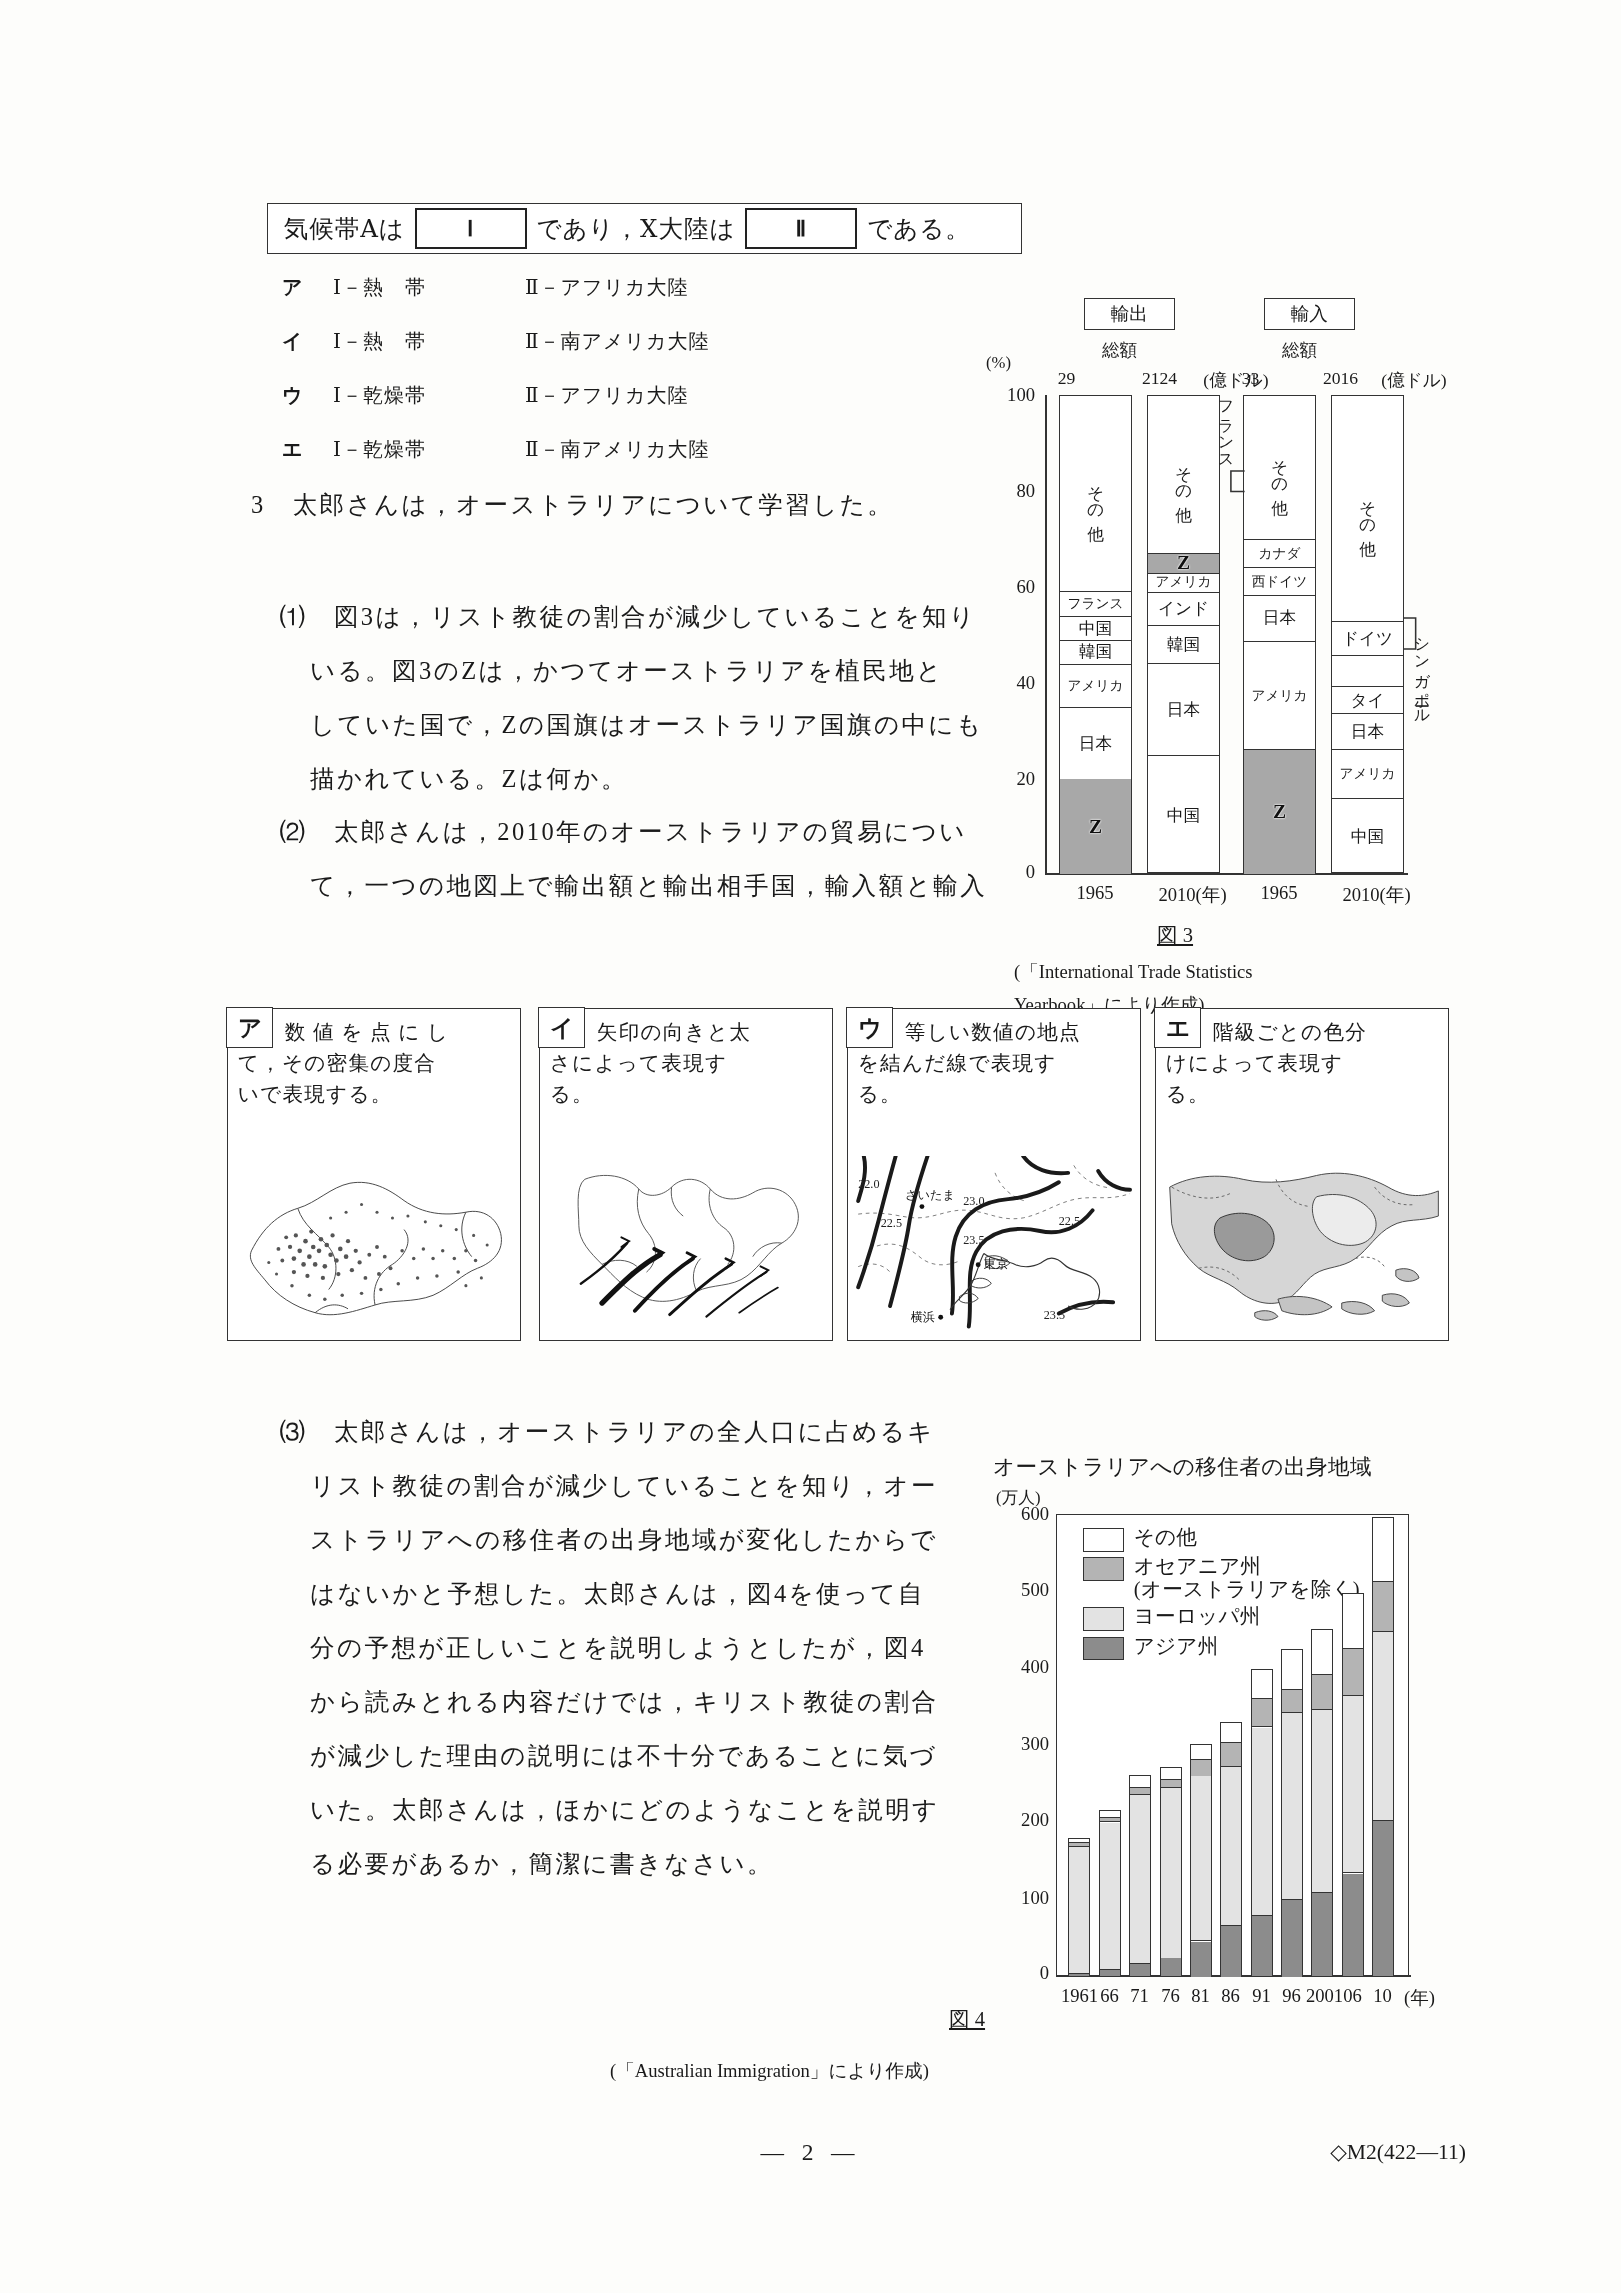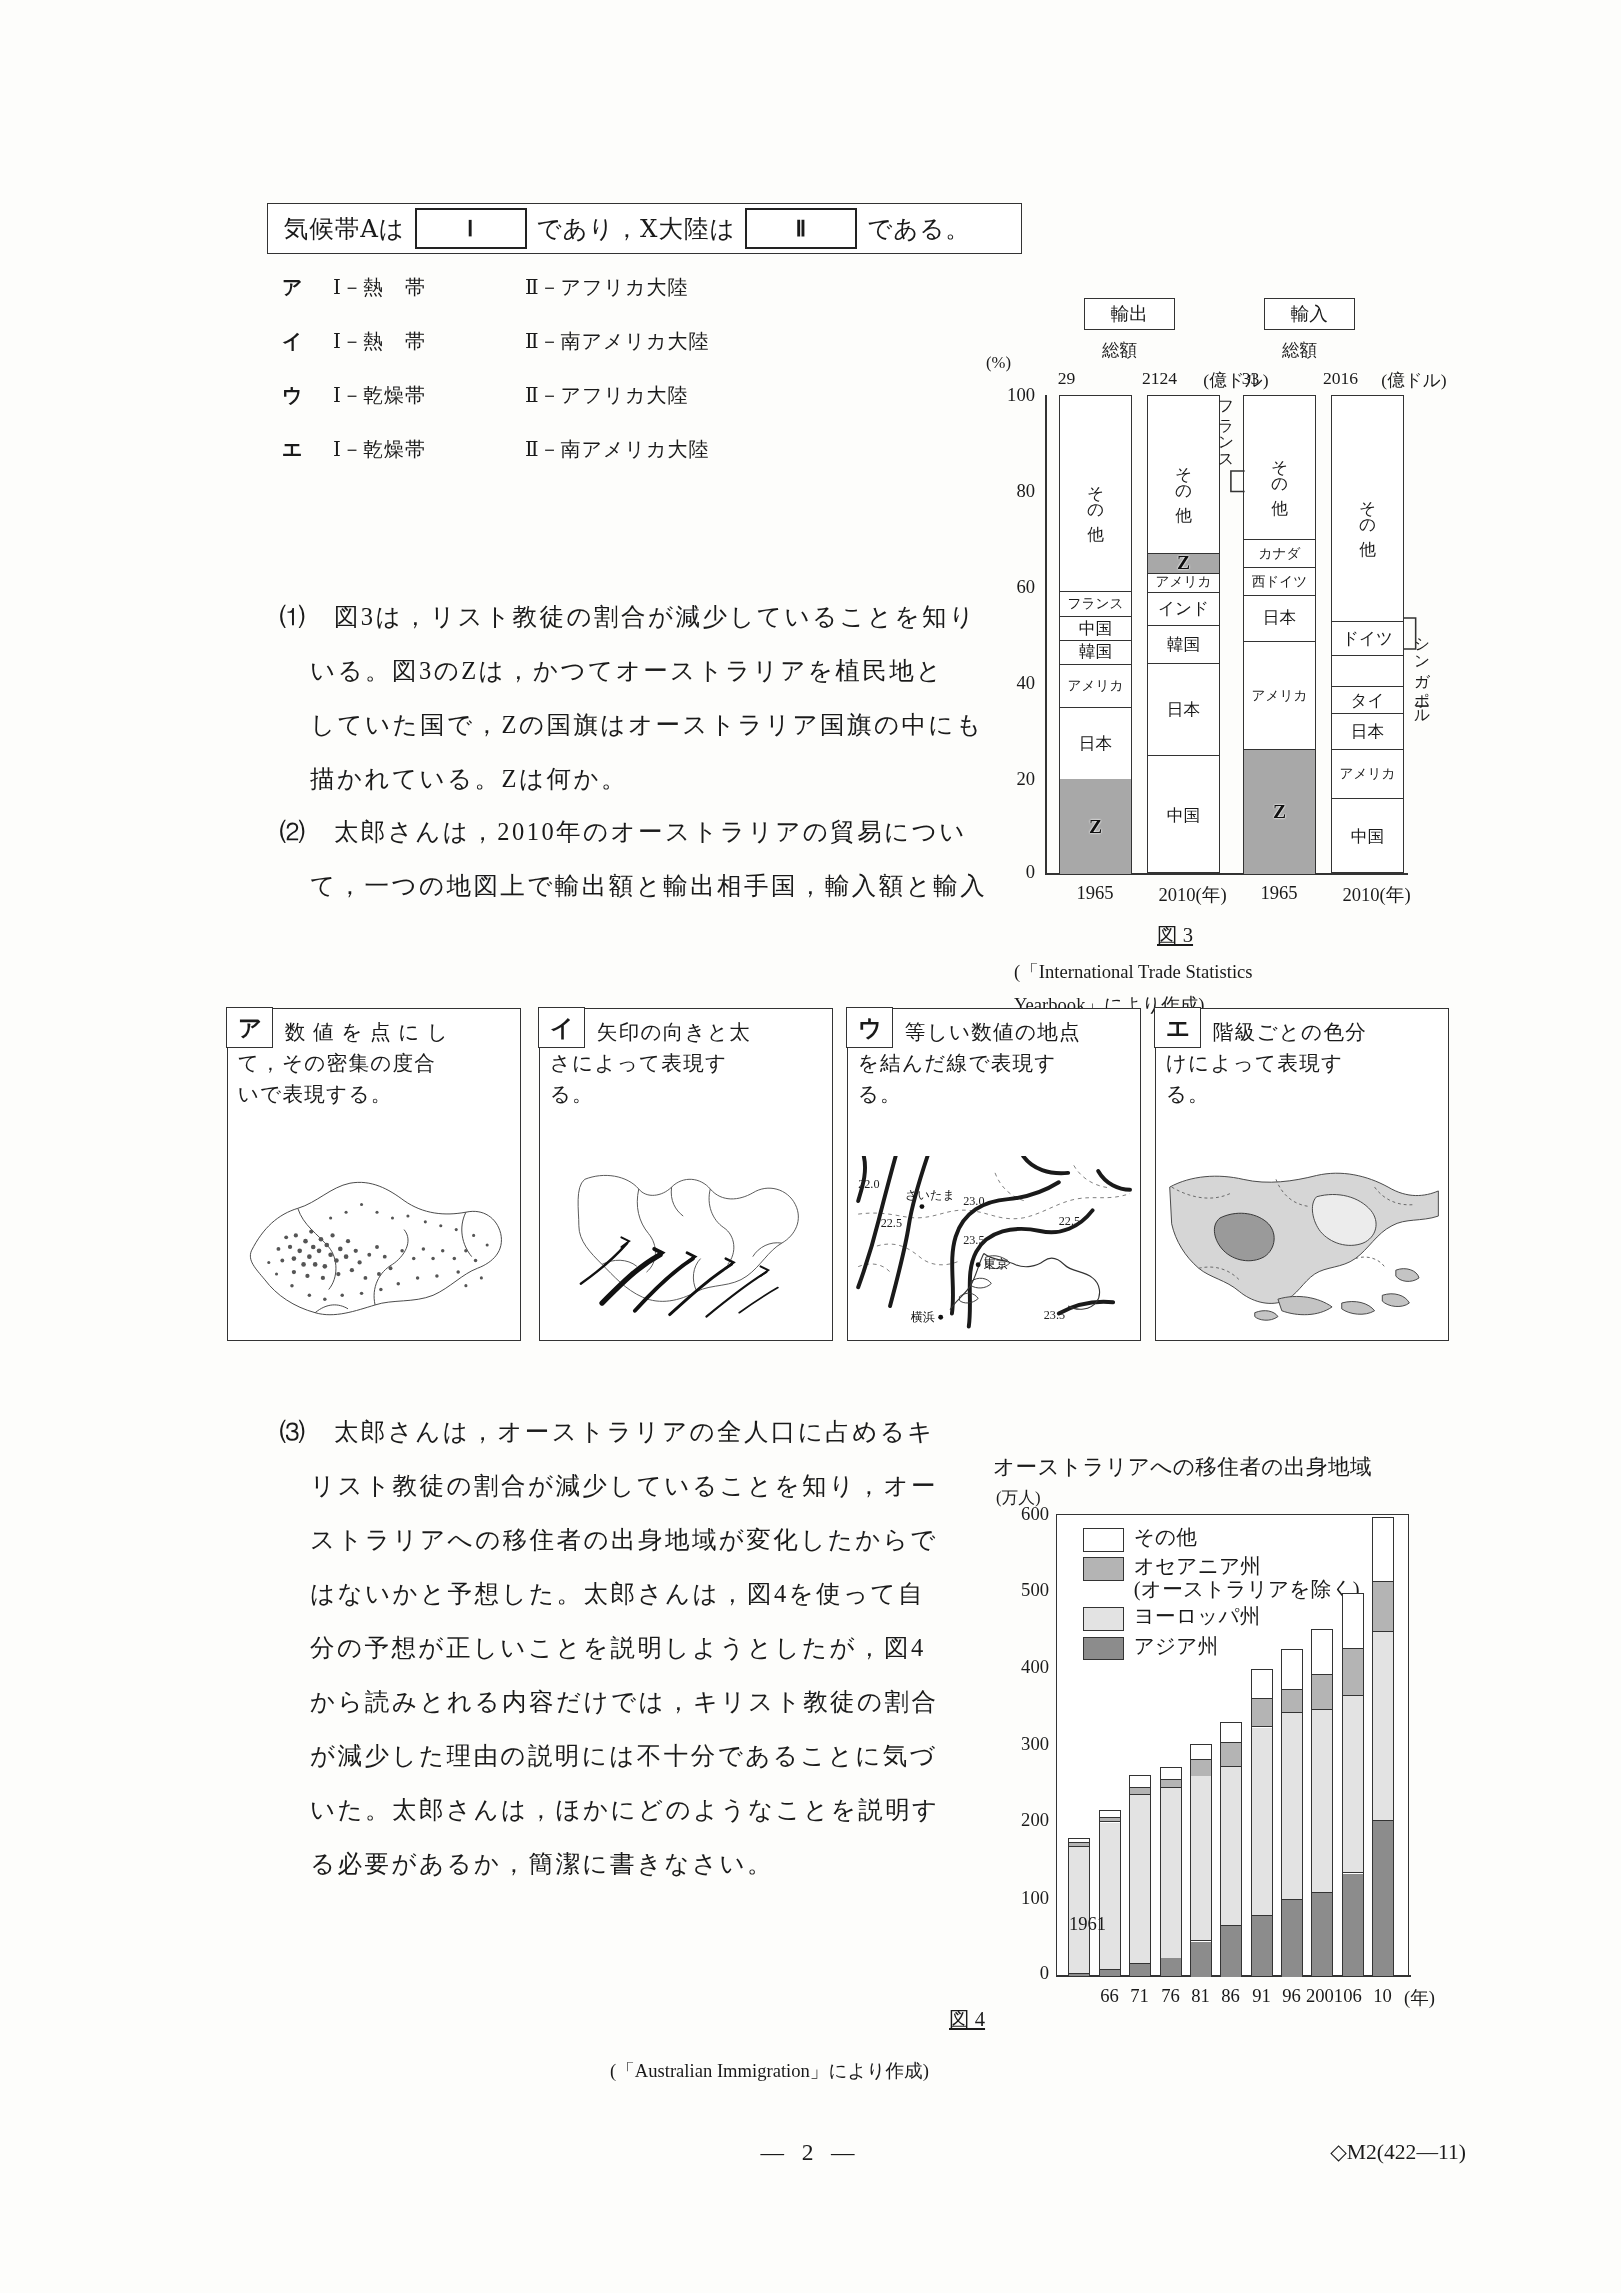--- a/index.html
+++ b/index.html
@@ -127,20 +127,21 @@
     <span class="kana">ウ</span>
     <span style="display:inline-block;width:186px;">Ⅰ－乾燥帯</span>
     <span>Ⅱ－アフリカ大陸</span>
   </div>
   <div class="choice-row" style="left:282px;top:436px;">
     <span class="kana">エ</span>
     <span style="display:inline-block;width:186px;">Ⅰ－乾燥帯</span>
     <span>Ⅱ－南アメリカ大陸</span>
   </div>
 
+  <div class="body-line" style="left:251px;top:488px;">3　太郎さんは，オーストラリアについて学習した。</div>
 
   <div class="body-line" style="left:280px;top:600px;">⑴　図3は，リスト教徒の割合が減少していることを知り</div>
   <div class="body-line" style="left:310px;top:654px;">いる。図3のZは，かつてオーストラリアを植民地と</div>
   <div class="body-line" style="left:310px;top:708px;">していた国で，Zの国旗はオーストラリア国旗の中にも</div>
   <div class="body-line" style="left:310px;top:762px;">描かれている。Zは何か。</div>
 
   <div class="body-line" style="left:280px;top:815px;">⑵　太郎さんは，2010年のオーストラリアの貿易につい</div>
   <div class="body-line" style="left:310px;top:869px;">て，一つの地図上で輸出額と輸出相手国，輸入額と輸入</div>
 
   <div>
@@ -619,21 +620,21 @@
       <div class="f4-seg sw-asia" style="top:280px;height:102px;"></div>
     </div>
 
     <div class="f4-bar" style="left:1372px;top:1517px;height:458px;">
       <div class="f4-seg sw-other hasline" style="top:0px;height:64px;"></div>
       <div class="f4-seg sw-oceania hasline" style="top:64px;height:50px;"></div>
       <div class="f4-seg sw-europe hasline" style="top:114px;height:189px;"></div>
       <div class="f4-seg sw-asia" style="top:303px;height:155px;"></div>
     </div>
 
-    <div class="f4-xlab" style="left:1054px;top:1913px;width:51px;margin-left:8px;">1961</div>
+    <div class="f4-xlab" style="left:1054px;top:1985px;width:51px;">1961</div>
     <div class="f4-xlab" style="left:1090px;top:1985px;width:39px;">66</div>
     <div class="f4-xlab" style="left:1120px;top:1985px;width:39px;">71</div>
     <div class="f4-xlab" style="left:1151px;top:1985px;width:39px;">76</div>
     <div class="f4-xlab" style="left:1181px;top:1985px;width:39px;">81</div>
     <div class="f4-xlab" style="left:1211px;top:1985px;width:39px;">86</div>
     <div class="f4-xlab" style="left:1242px;top:1985px;width:39px;">91</div>
     <div class="f4-xlab" style="left:1272px;top:1985px;width:39px;">96</div>
     <div class="f4-xlab" style="left:1299px;top:1985px;width:51px;">2001</div>
     <div class="f4-xlab" style="left:1333px;top:1985px;width:39px;">06</div>
     <div class="f4-xlab" style="left:1363px;top:1985px;width:39px;">10</div>

